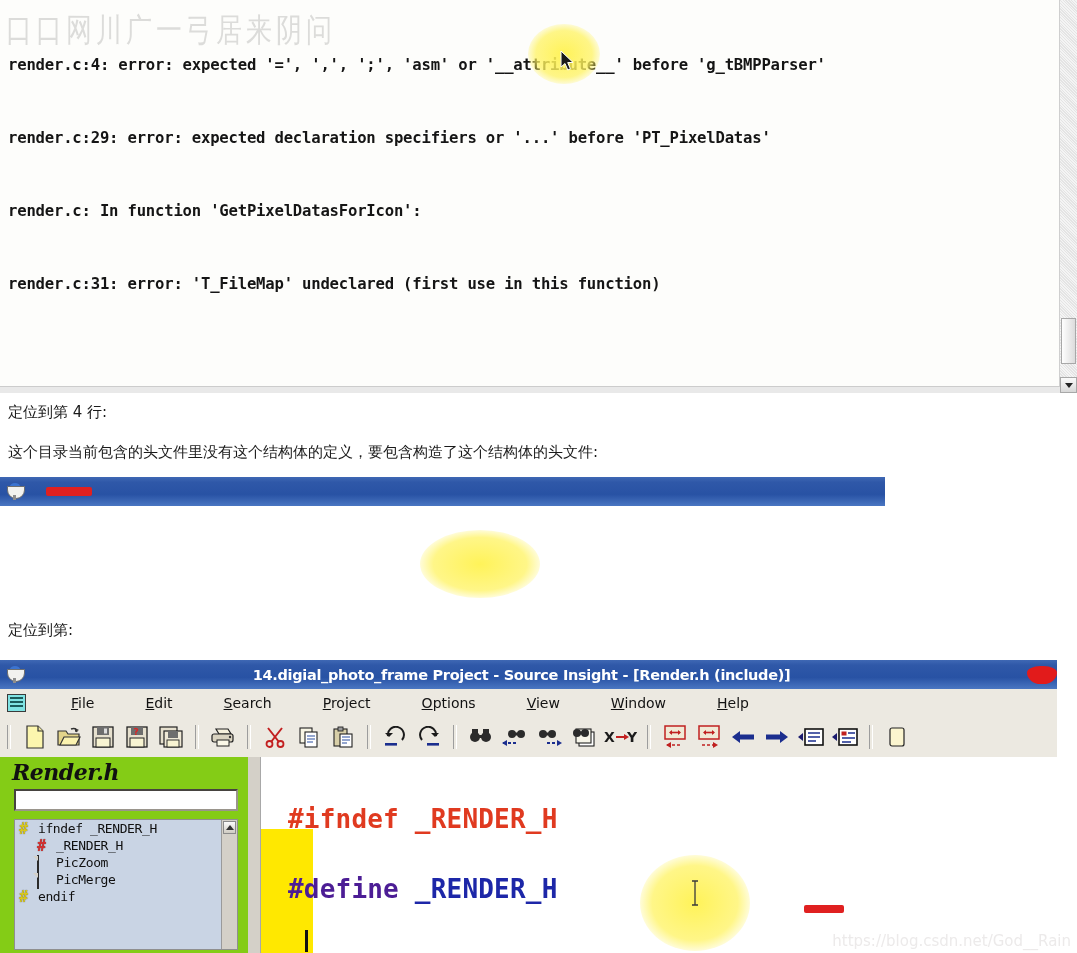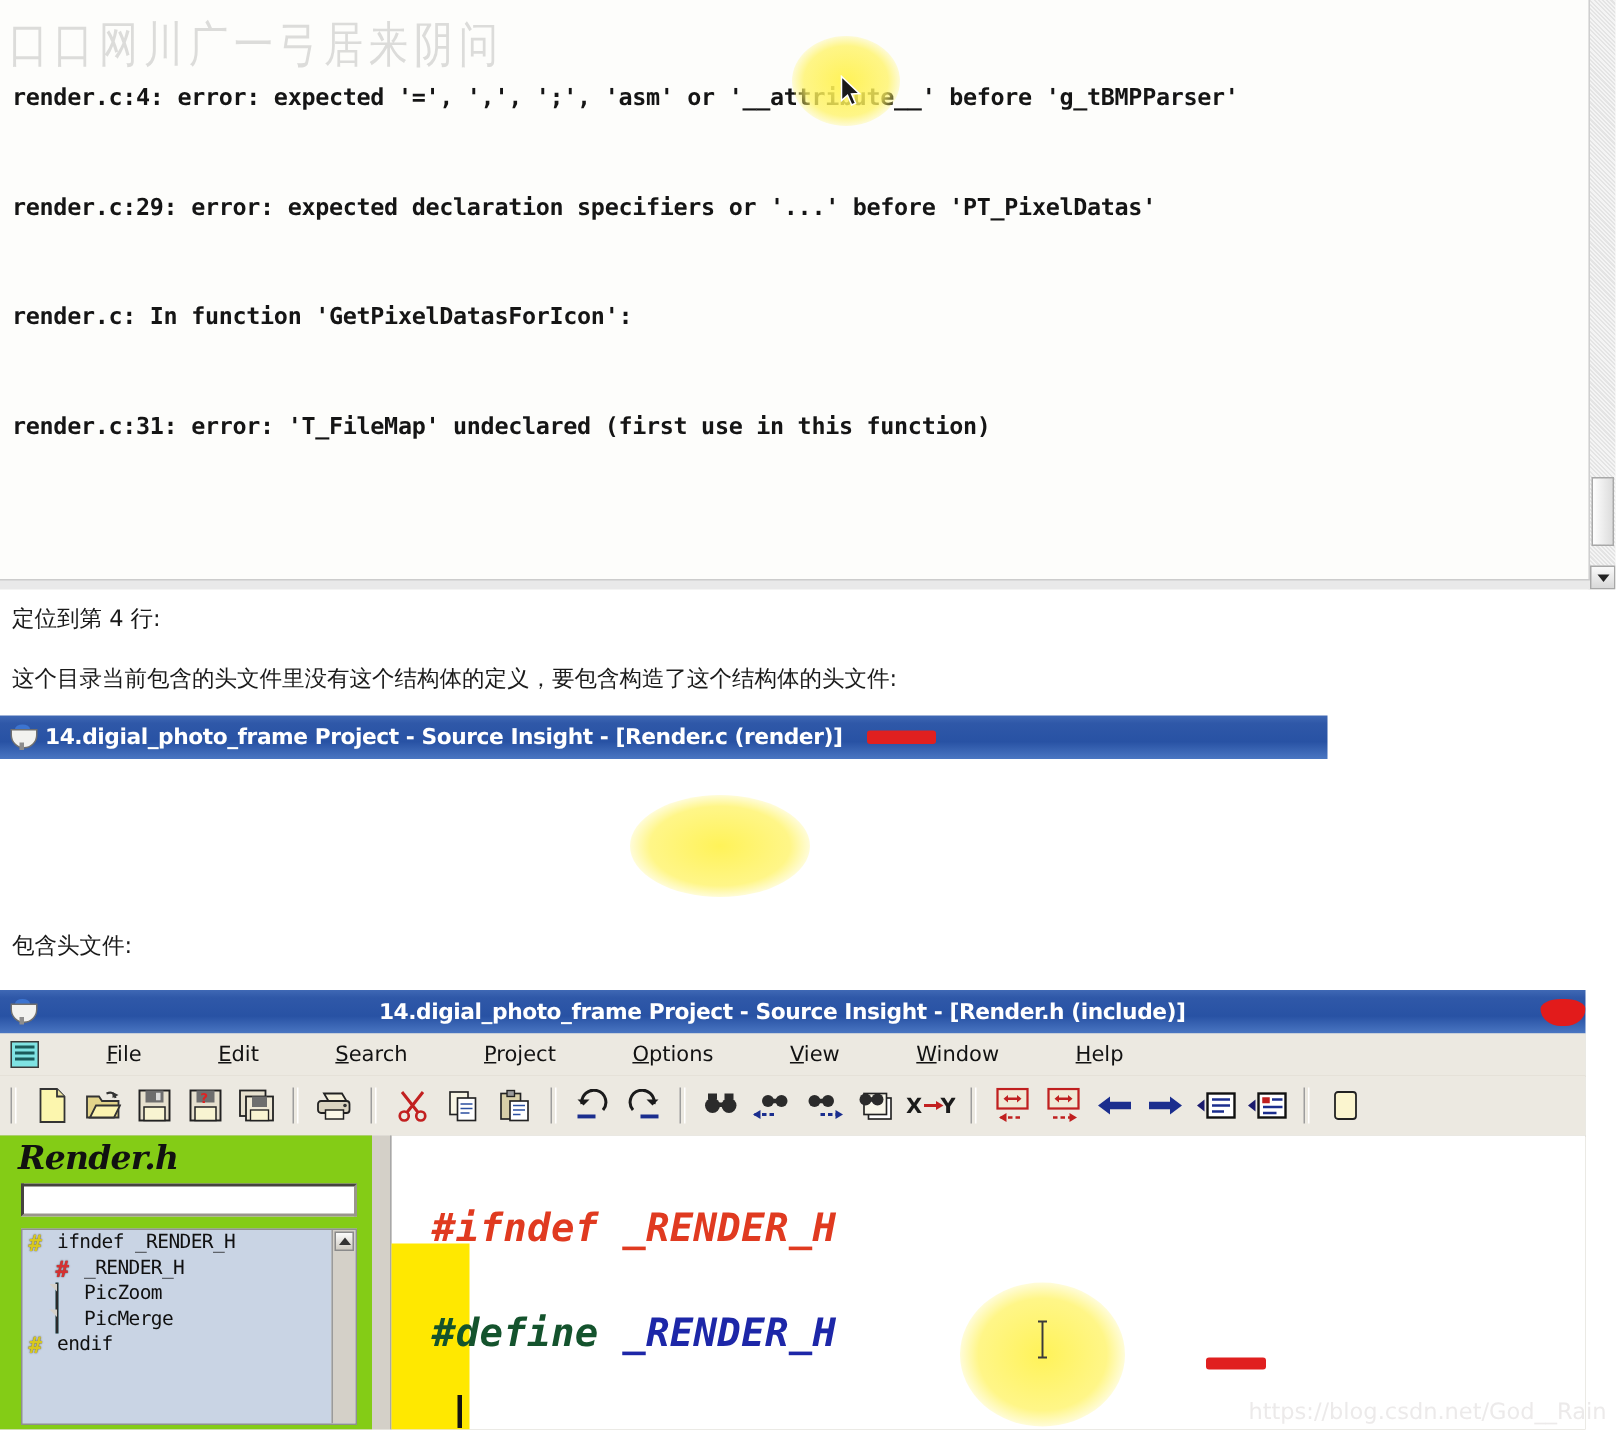--- a/index.html
+++ b/index.html
@@ -251,38 +251,37 @@
   }
   .tree-scroll .up .arw{
     width:0;height:0;border-left:4px solid transparent;border-right:4px solid transparent;
     border-bottom:5px solid #333;
   }
 
   
   .editor{
     position:absolute;left:248px;top:0;width:809px;height:196px;
     background:#ffffff;
-    font-style:italic;
   }
   .ed-gutter{
     position:absolute;left:0;top:0;width:12px;height:196px;
     background:#d4d0c8;border-right:1px solid #a8a8a8;
   }
   .ed-mark{
     position:absolute;left:13px;top:72px;width:52px;height:124px;
     background:#ffe800;
   }
   .ed-code{
     position:absolute;left:40px;top:10px;
     font-family:"DejaVu Sans Mono","Liberation Mono",monospace;
     font-size:26px;font-weight:bold;line-height:35px;
     white-space:pre;letter-spacing:0.2px;
   }
   .c-red{color:#e03a20;}
-  .c-green{color:#14532d;margin-top:16px;}
+  .c-green{color:#4c1d95;margin-top:16px;}
   .c-blue{color:#1d27a8;}
   .blob-ed{left:640px;top:855px;width:110px;height:96px;}
   .ibeam{
     position:absolute;left:690px;top:880px;width:10px;height:26px;
   }
   .ed-red-dash{
     position:absolute;left:804px;top:905px;width:40px;height:8px;
     background:#e02020;border-radius:2px;
   }
   .caret{
@@ -338,29 +337,28 @@
 
 <div class="cn cn-1">定位到第 4 行:</div>
 <div class="cn cn-2">这个目录当前包含的头文件里没有这个结构体的定义，要包含构造了这个结构体的头文件:</div>
 
 <div class="si-title si-title-a">
   <div class="si-ico">
     <div class="spark"></div>
       <div class="bowl"></div>
       <div class="stem"></div>
   </div>
-  <div class="si-title-text">14.digial_photo_frame Project - Source Insight - [Render.c (render)]</div>
   <div class="si-red-dash"></div>
 </div>
 
 <div class="snippet">
   <div class="blob blob-s"></div>
 </div>
 
-<div class="cn cn-3">包含头文件:</div>
+<div class="cn cn-3">定位到第:</div>
 
 <div class="si-title si-title-b">
   <div class="si-ico">
     <div class="spark"></div>
       <div class="bowl"></div>
       <div class="stem"></div>
   </div>
   <div class="si-title-text">14.digial_photo_frame Project - Source Insight - [Render.h (include)]</div>
   <div class="si-red-blob"></div>
 </div>

